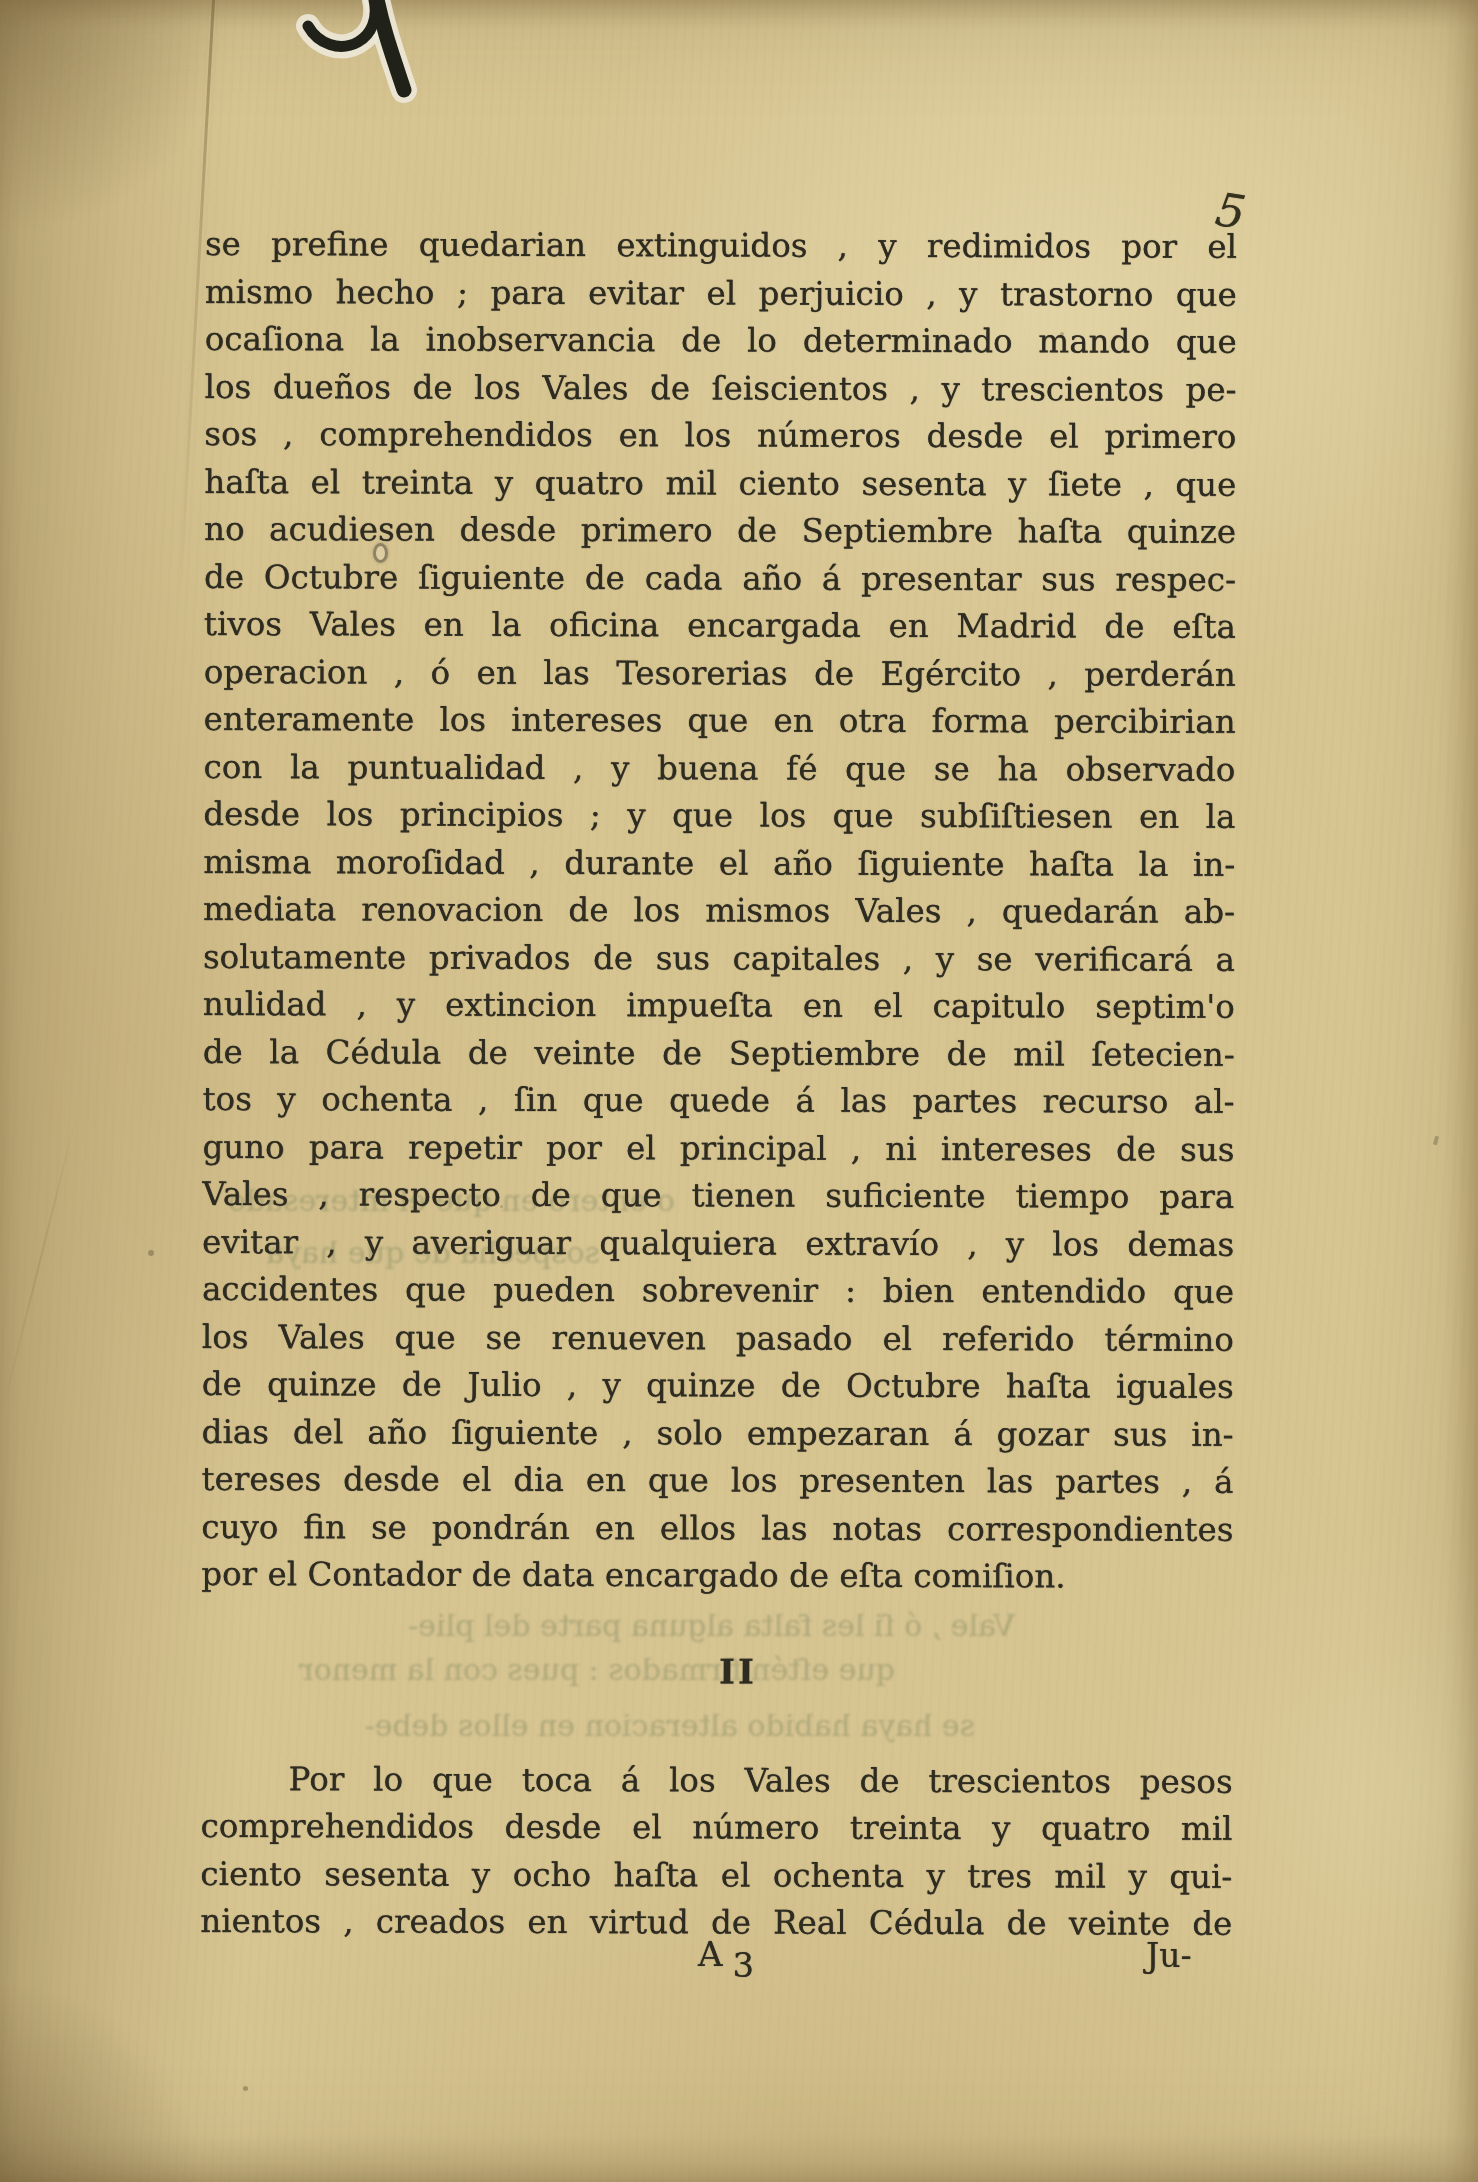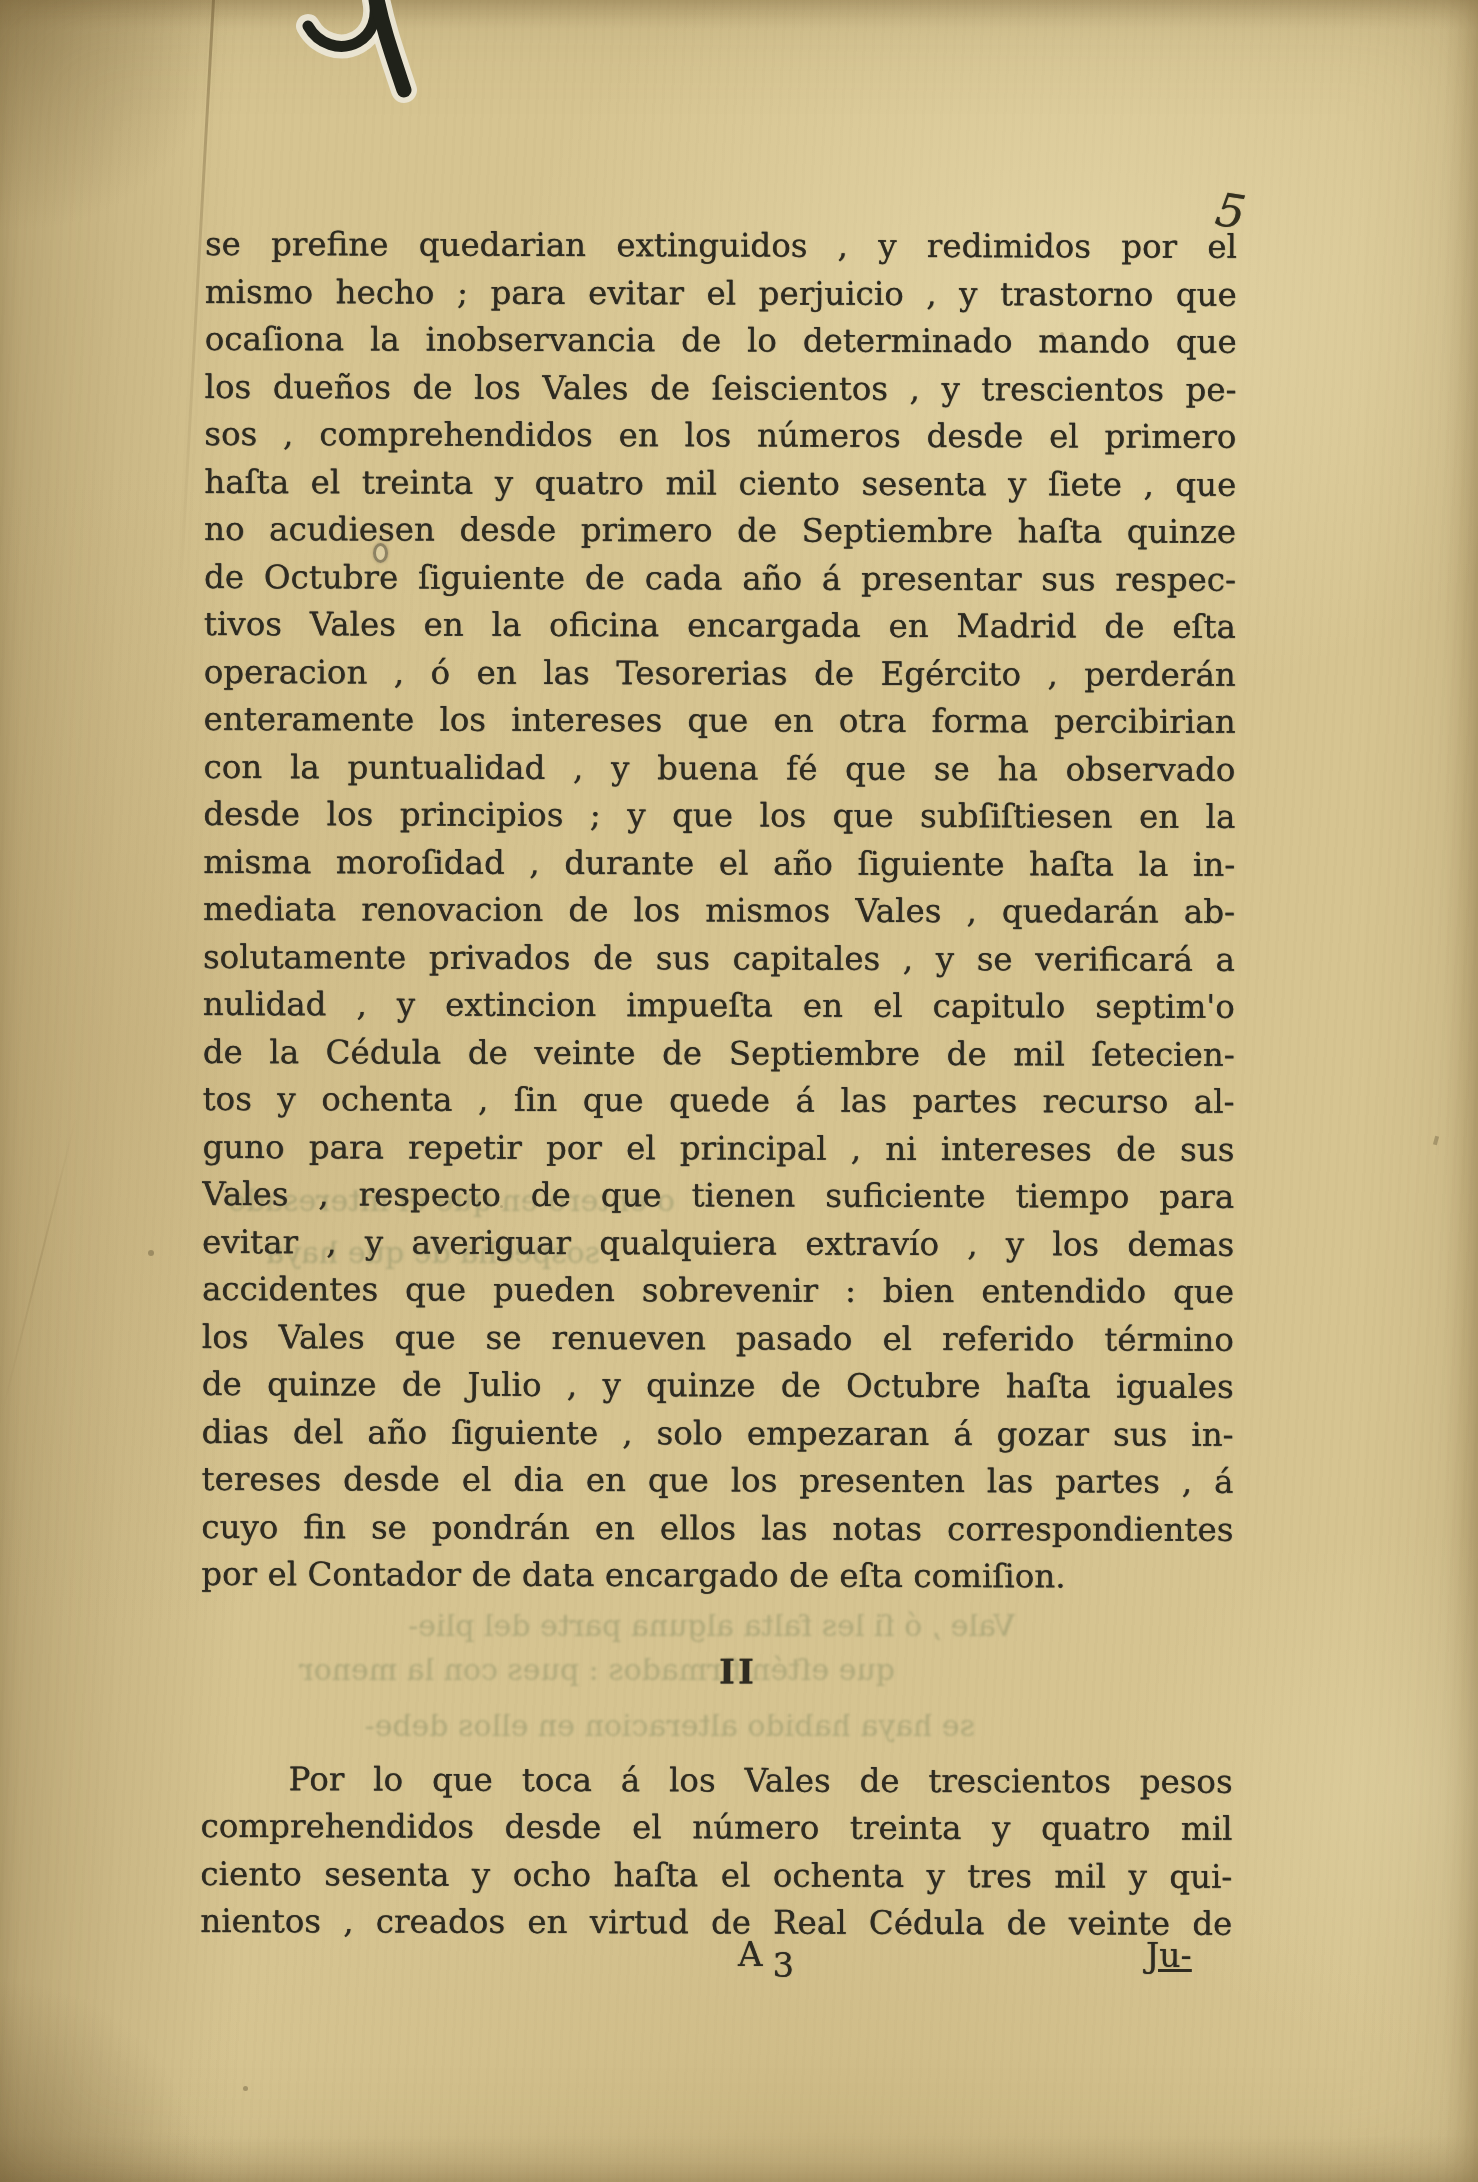--- a/index.html
+++ b/index.html
@@ -37,25 +37,25 @@
   .para2{margin-top:61px;}
   .para2 .tline:first-child{padding-left:88px;}
   .heading2{
     margin-top:46px;height:50px;line-height:50px;
     text-align:center;padding-left:42px;
     font-size:34px;font-weight:bold;letter-spacing:3px;
     text-shadow:0 0 1px rgba(46,43,33,0.8);
   }
 
   
-  .signature{position:absolute;left:738px;top:1934px;font-size:34px;color:#2e2b21;
+  .signature{position:absolute;left:698px;top:1934px;font-size:34px;color:#2e2b21;
              text-shadow:0 0 1px rgba(46,43,33,0.8);}
   .signature .sig-num{display:inline-block;transform:translateY(11px);margin-left:10px;}
   .catchword{position:absolute;left:1146px;top:1936px;font-size:33px;color:#2e2b21;
-             text-shadow:0 0 1px rgba(46,43,33,0.8);text-decoration:underline;}
+             text-shadow:0 0 1px rgba(46,43,33,0.8);}
 
   
   .hand-number{position:absolute;left:1216px;top:188px;font-size:46px;line-height:46px;
                font-style:italic;color:#35311f;transform:rotate(9deg);
                text-shadow:0 0 1px rgba(53,49,31,0.6);}
 
   
   .ghost-lines{position:absolute;inset:0;pointer-events:none;}
   .ghost-lines .ghost-line{position:absolute;transform:scaleX(-1);filter:blur(1.1px);
       font-size:30px;line-height:36px;color:rgba(104,116,80,0.34);white-space:nowrap;overflow:hidden;}

